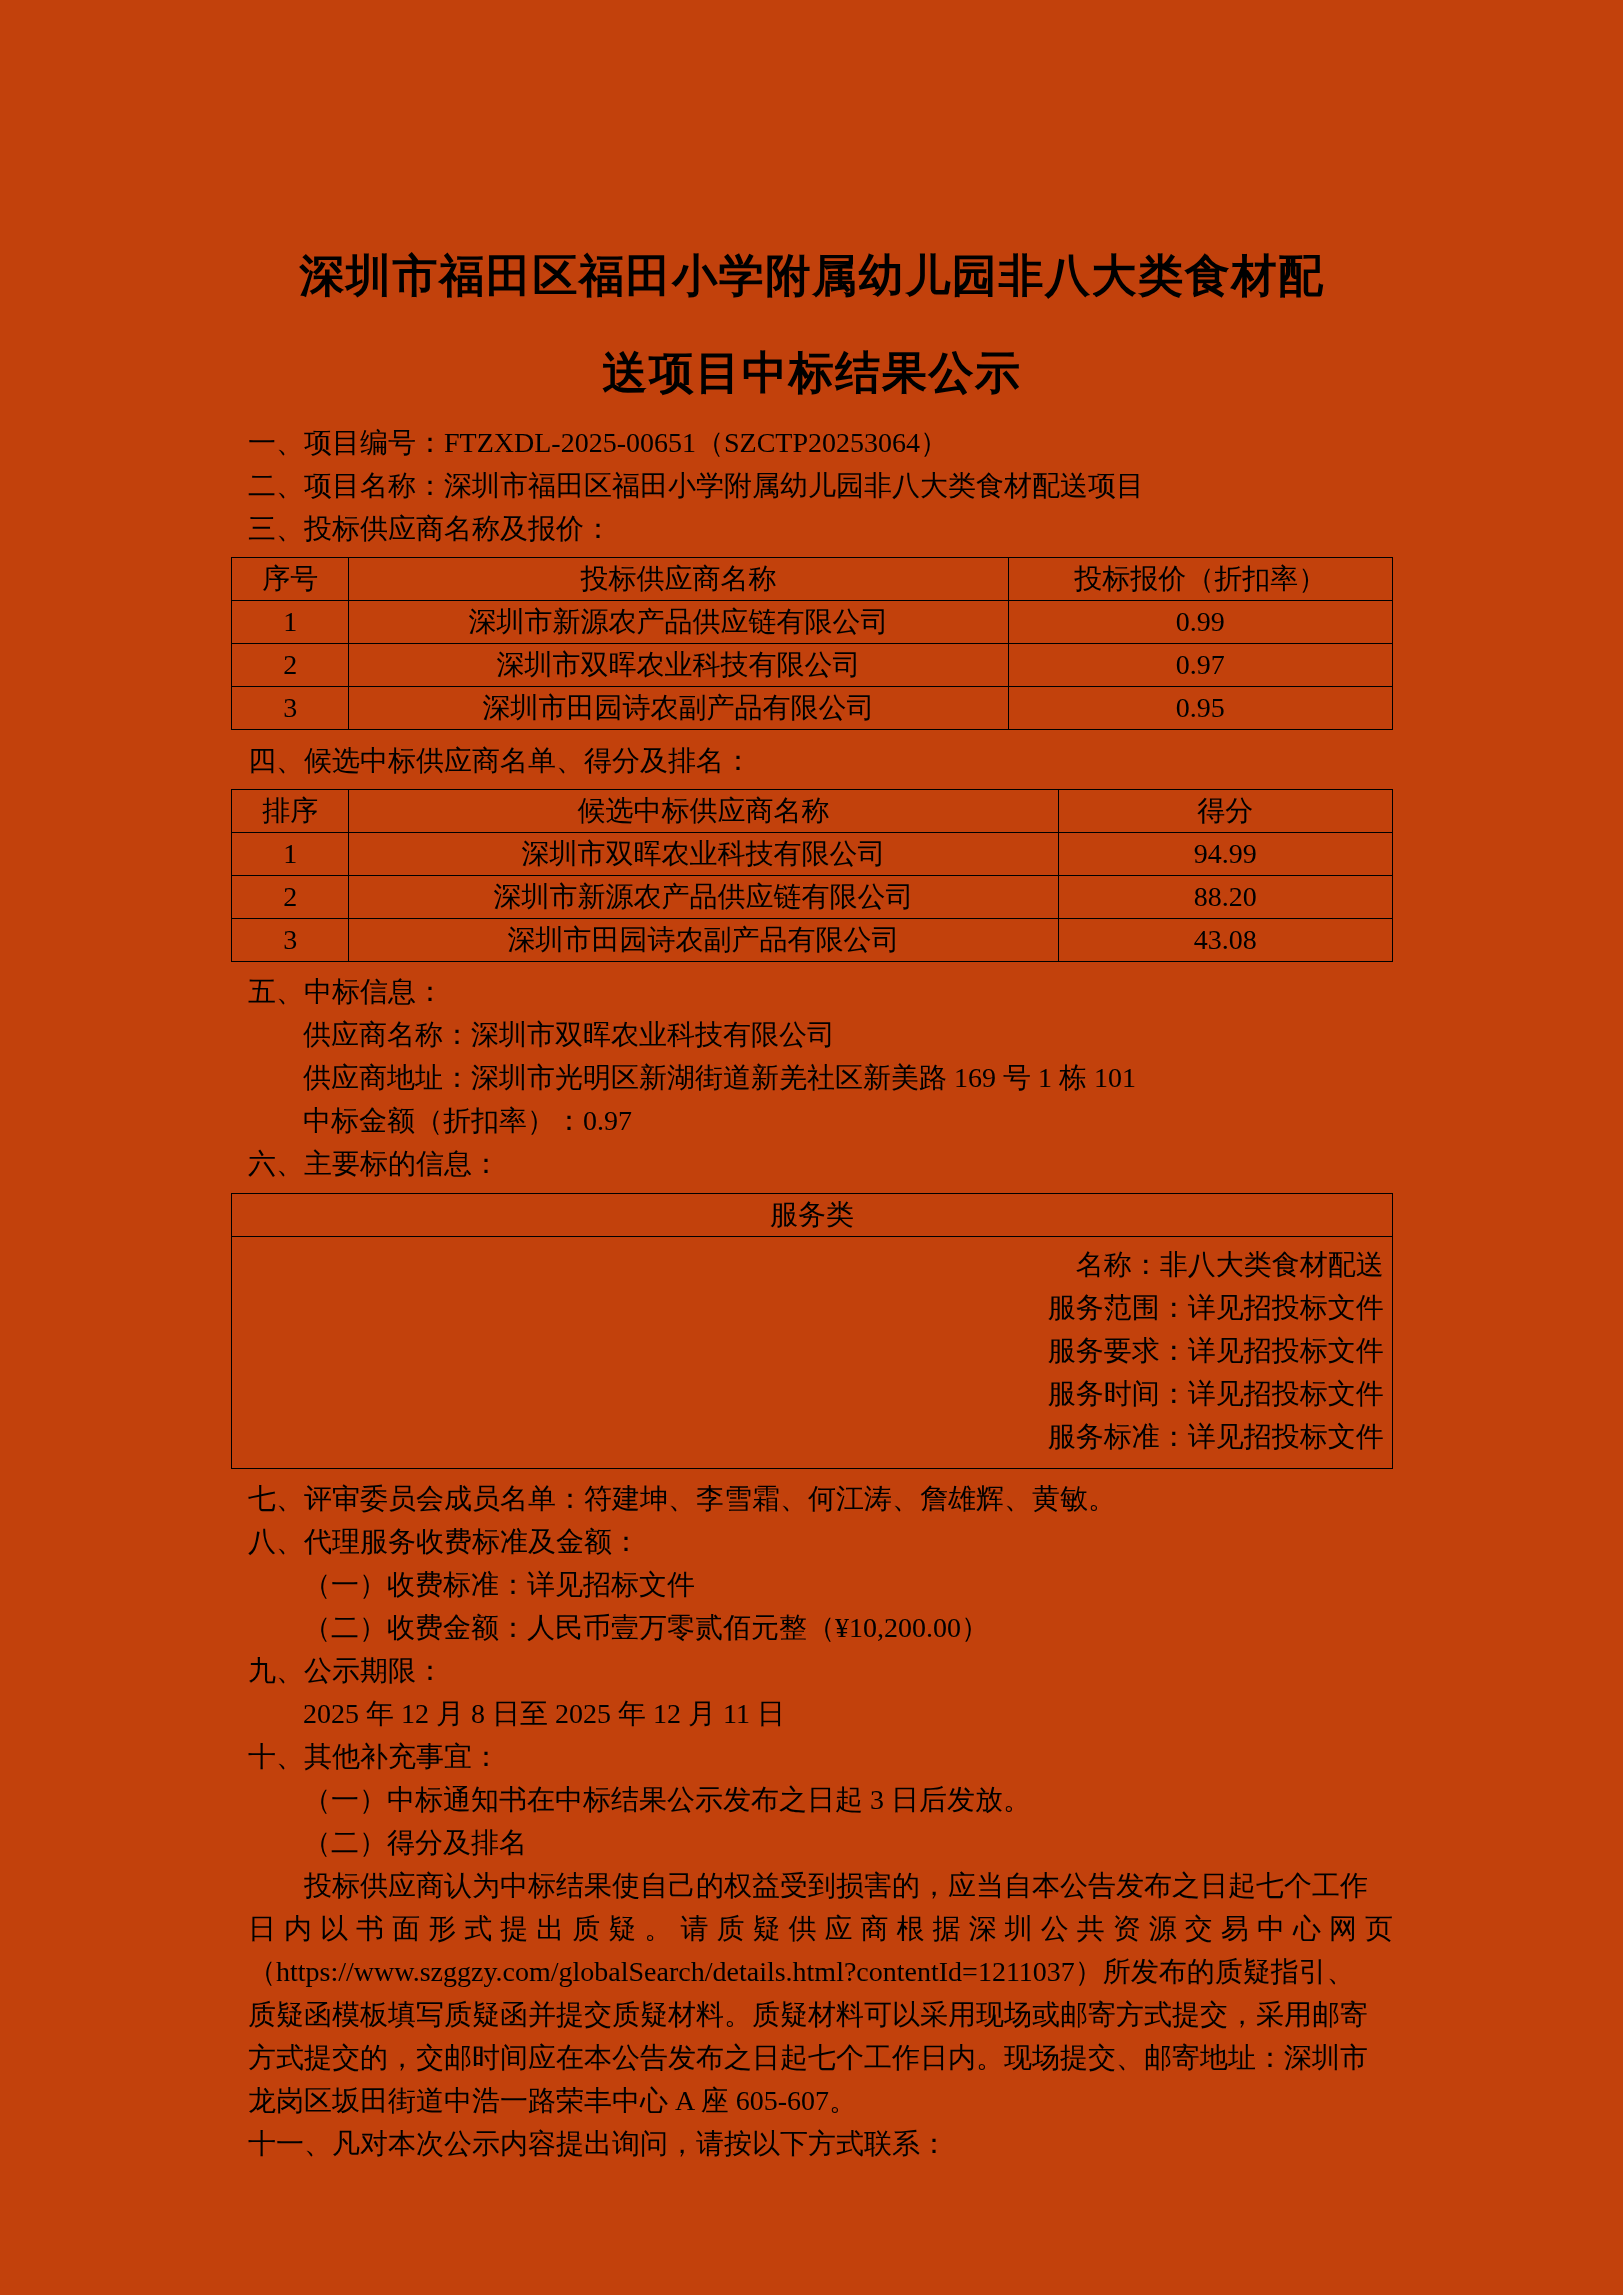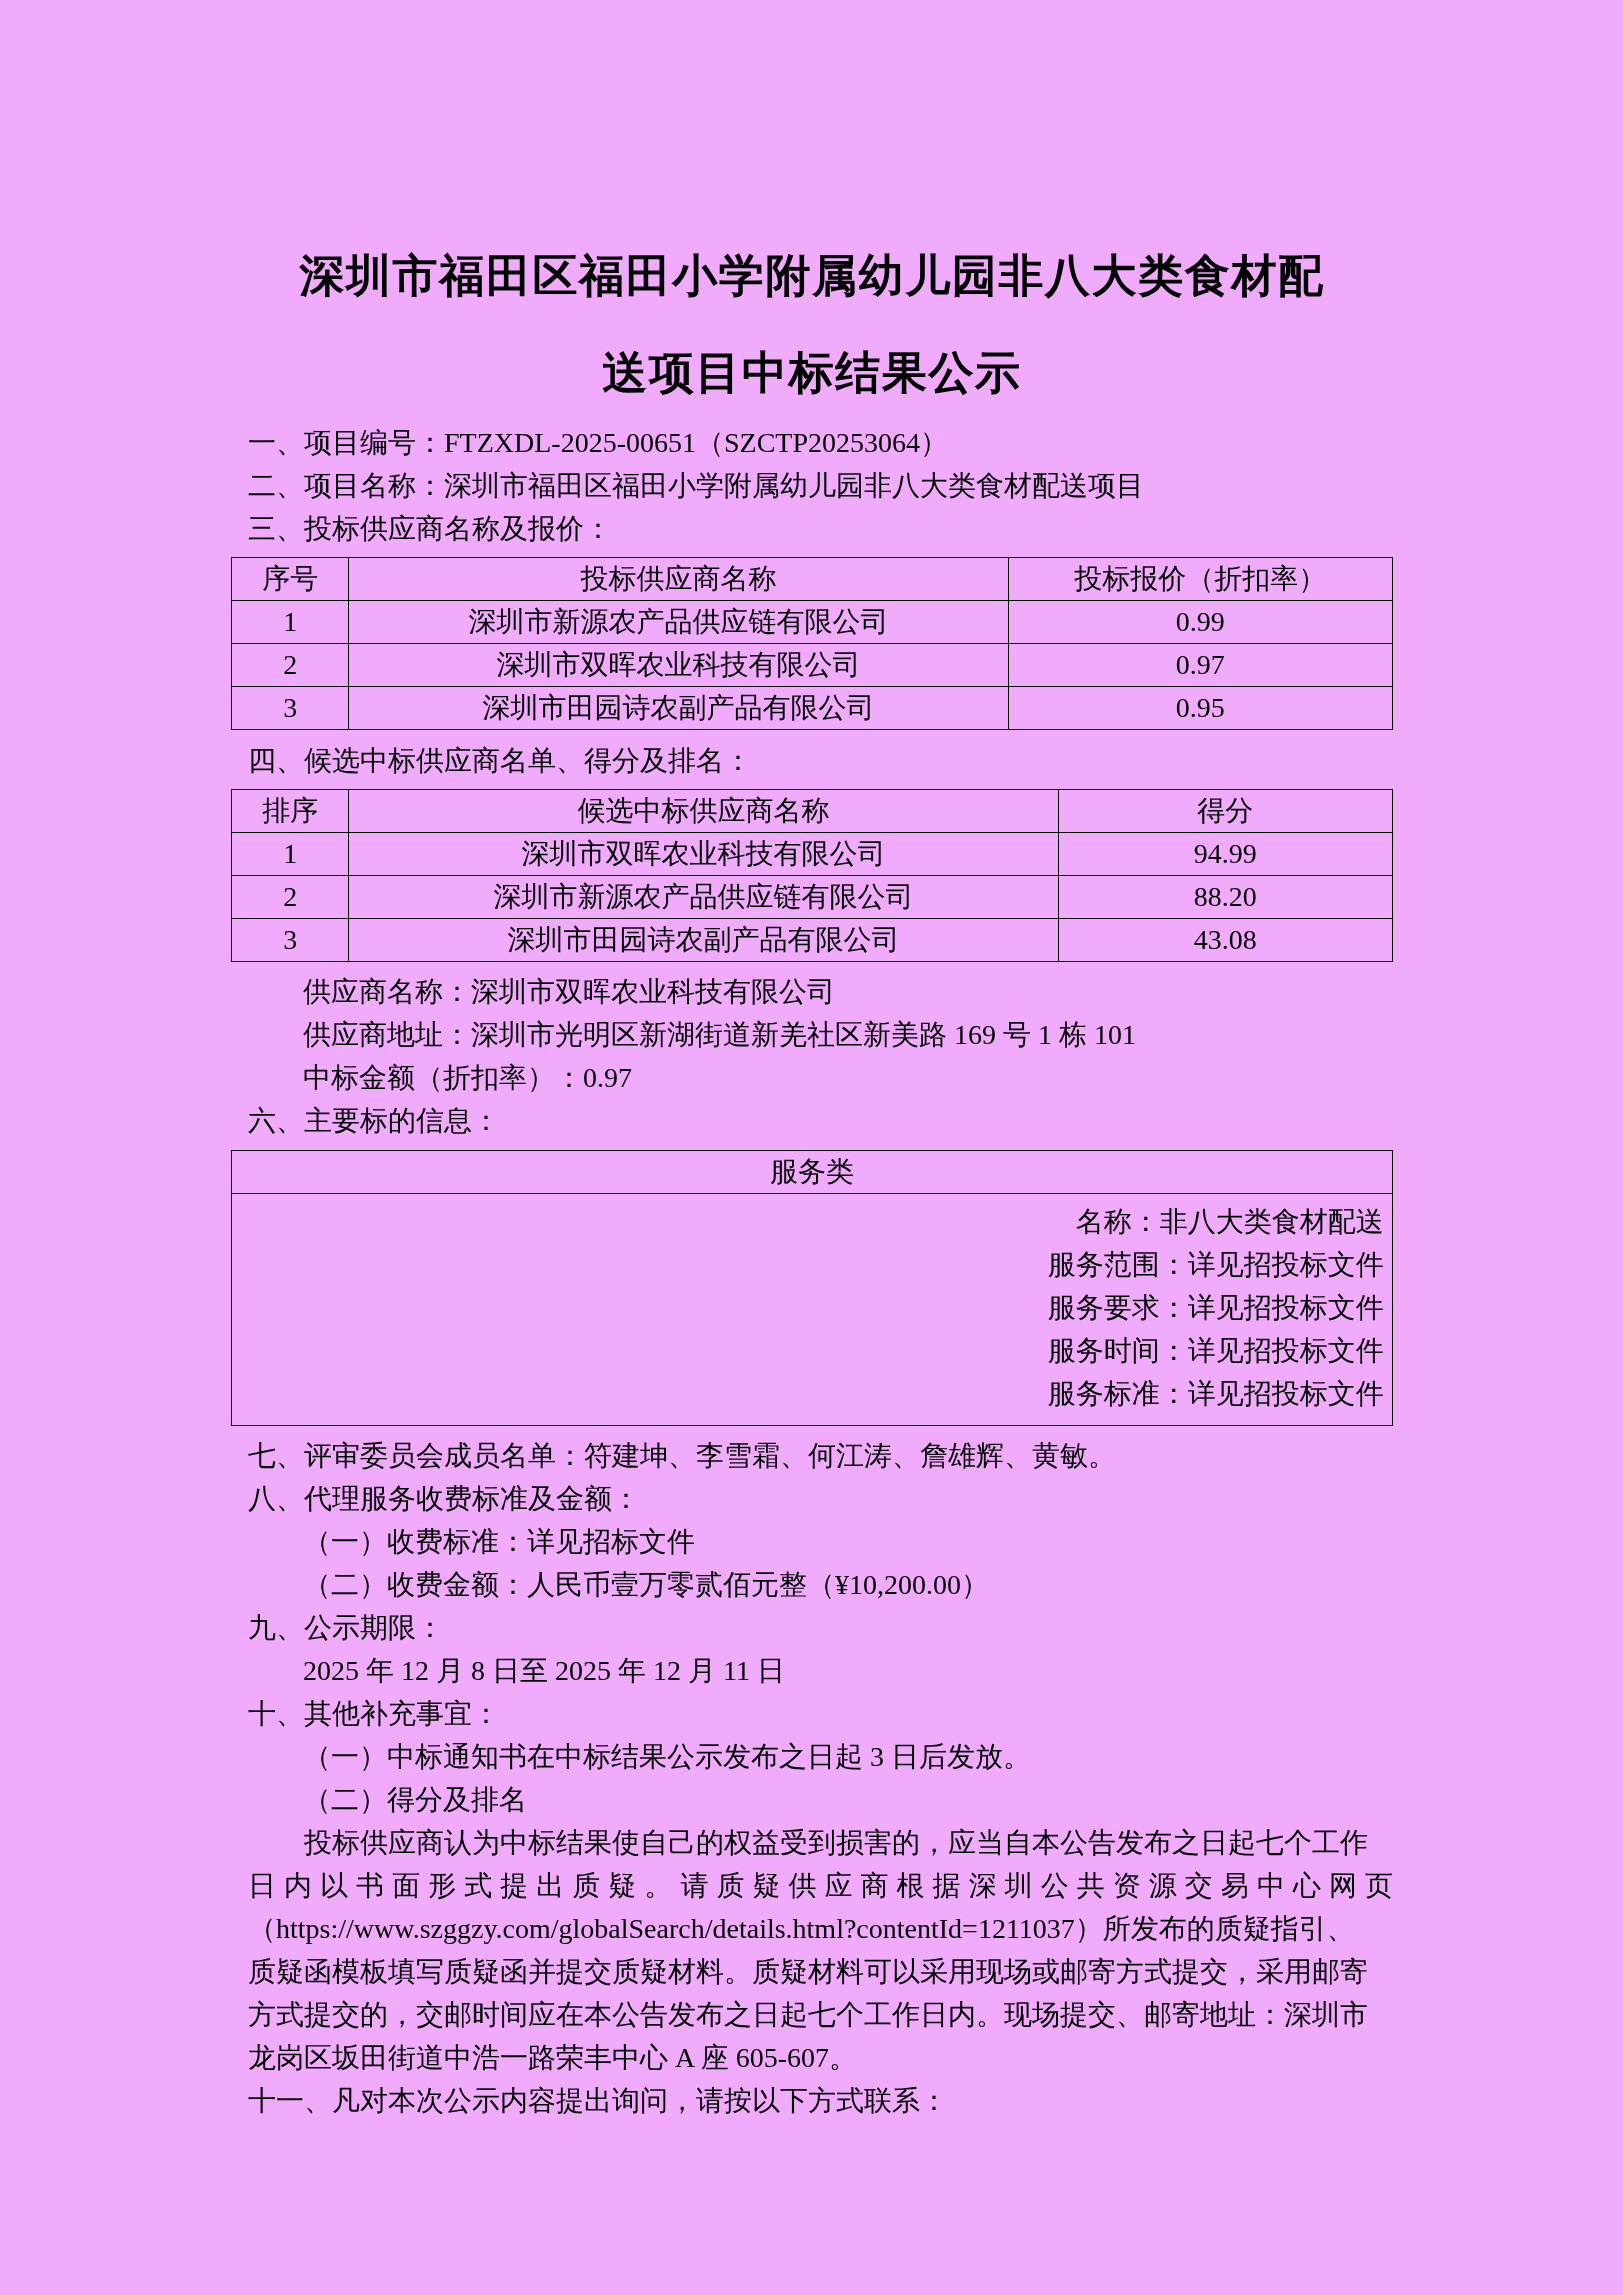--- a/index.html
+++ b/index.html
@@ -2,21 +2,21 @@
 <html lang="zh" style="font-size:13px"><head>
 <meta charset="utf-8">
 <style>
   * { margin:0; padding:0; box-sizing:border-box; }
   html, body { background:#ffffff; }
   body {
     width:1623px; height:2295px; overflow:hidden;
     font-family:"Liberation Serif","DejaVu Serif",serif;
     color:#000000;
   }
-  .page { position:relative; width:1623px; height:2295px; background:#f0abfc; }
+  .page { position:relative; width:1623px; height:2295px; background:#c2410c; }
   .content { position:absolute; left:231px; top:0; width:1162px; }
 
   .doc-title{
     padding-top:227px;
     font-family:"Liberation Sans","DejaVu Sans",sans-serif;
     font-weight:700; font-size:45px; line-height:97px;
     text-align:center; letter-spacing:1.6px;
   }
   .title-line{ display:block; }
 
@@ -123,20 +123,21 @@
           <td>88.20</td>
         </tr>
         <tr>
           <td>3</td>
           <td>深圳市田园诗农副产品有限公司</td>
           <td>43.08</td>
         </tr>
       </tbody>
     </table>
 
+    <p class="line">五、中标信息：</p>
     <p class="line sub">供应商名称：深圳市双晖农业科技有限公司</p>
     <p class="line sub">供应商地址：深圳市光明区新湖街道新羌社区新美路 169 号 1 栋 101</p>
     <p class="line sub">中标金额（折扣率）：0.97</p>
     <p class="line">六、主要标的信息：</p>
 
     <table class="tbl tbl-subject">
       <thead>
         <tr>
           <th>服务类</th>
         </tr>

